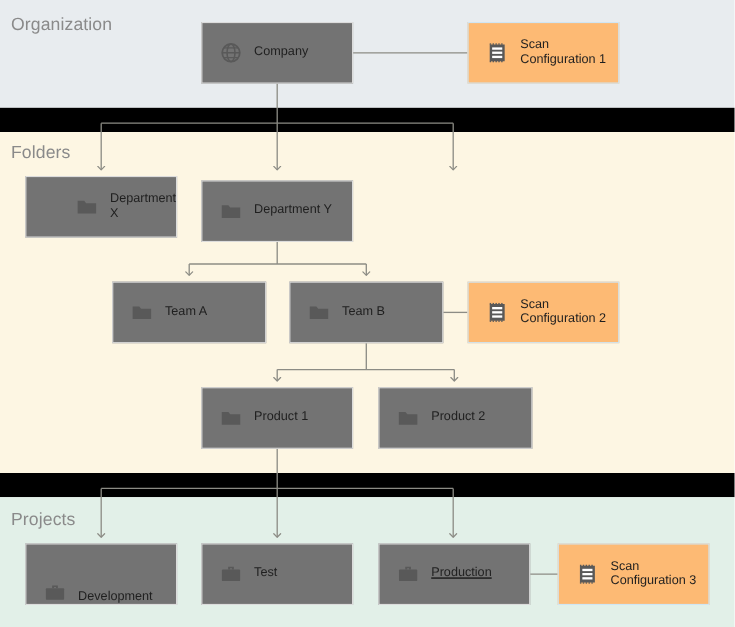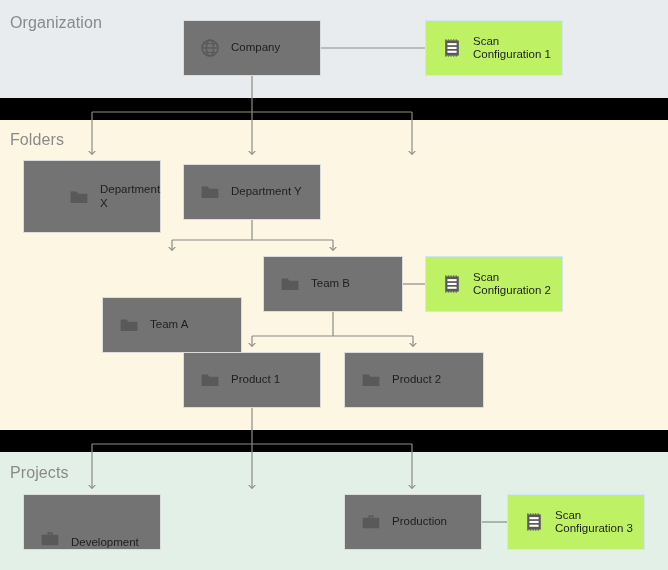--- a/index.html
+++ b/index.html
@@ -53,21 +53,21 @@
   .node {
     position: absolute;
     box-sizing: border-box;
     display: flex;
     align-items: center;
     background: #737373;
     border: 1px solid #dcdcdc;
     padding-left: 16px;
   }
   .node.scan {
-    background: #bef264;
+    background: #fdba74;
     border: 1px solid #cfe6f4;
   }
   .node-icon {
     flex: 0 0 auto;
     width: 20px;
     height: 20px;
     margin-right: 11px;
     display: block;
   }
   .node-label {
@@ -155,36 +155,36 @@
       <rect x="3.2" y="17.3" width="1.3" height="1.3" fill="#595959"></rect>
       <rect x="5.8" y="17.3" width="1.3" height="1.3" fill="#595959"></rect>
       <rect x="8.4" y="17.3" width="1.3" height="1.3" fill="#595959"></rect>
       <rect x="11.0" y="17.3" width="1.3" height="1.3" fill="#595959"></rect>
       <rect x="13.6" y="17.3" width="1.3" height="1.3" fill="#595959"></rect>
     </svg>
     <span class="node-label">Scan
 Configuration 1</span>
   </div>
 
-  <div class="node" style="left:23px; top:160px; width:138px; height:73px;padding-left:45px;">
+  <div class="node" style="left:23px; top:160px; width:138px; height:56px;padding-left:45px;">
     <svg class="node-icon" viewBox="0 0 20 20">
       <path d="M1.6,4.6 h6.0 l1.7,2.1 h9.1 v9.4 h-16.8 z" fill="#595959"></path>
     </svg>
     <span class="node-label">Department X</span>
   </div>
 
   <div class="node" style="left:183px; top:164px; width:138px; height:56px;">
     <svg class="node-icon" viewBox="0 0 20 20">
       <path d="M1.6,4.6 h6.0 l1.7,2.1 h9.1 v9.4 h-16.8 z" fill="#595959"></path>
     </svg>
     <span class="node-label">Department Y</span>
   </div>
 
 
-  <div class="node" style="left:102px; top:256px; width:140px; height:56px;margin-top:41px;">
+  <div class="node" style="left:102px; top:256px; width:140px; height:56px;">
     <svg class="node-icon" viewBox="0 0 20 20">
       <path d="M1.6,4.6 h6.0 l1.7,2.1 h9.1 v9.4 h-16.8 z" fill="#595959"></path>
     </svg>
     <span class="node-label">Team A</span>
   </div>
 
   <div class="node" style="left:263px; top:256px; width:140px; height:56px;">
     <svg class="node-icon" viewBox="0 0 20 20">
       <path d="M1.6,4.6 h6.0 l1.7,2.1 h9.1 v9.4 h-16.8 z" fill="#595959"></path>
     </svg>
@@ -227,22 +227,29 @@
   </div>
 
   <div class="node" style="left:23px; top:494px; width:138px; height:56px;align-items:flex-end;">
     <svg class="node-icon" viewBox="0 0 20 20">
       <path d="M7.4,3.2 h5.2 v2.6 h-1.8 v-1.1 h-1.6 v1.1 h-1.8 z" fill="#595959"></path>
       <rect x="1.7" y="5.8" width="16.6" height="10.4" rx="0.8" fill="#595959"></rect>
     </svg>
     <span class="node-label">Development</span>
   </div>
 
-
-  <div class="node" style="left:344px; top:494px; width:138px; height:56px;">
+  <div class="node" style="left:183px; top:494px; width:138px; height:56px;">
+    <svg class="node-icon" viewBox="0 0 20 20">
+      <path d="M7.4,3.2 h5.2 v2.6 h-1.8 v-1.1 h-1.6 v1.1 h-1.8 z" fill="#595959"></path>
+      <rect x="1.7" y="5.8" width="16.6" height="10.4" rx="0.8" fill="#595959"></rect>
+    </svg>
+    <span class="node-label">Test</span>
+  </div>
+
+  <div class="node" style="left:344px; top:494px; width:138px; height:56px;text-decoration:underline;">
     <svg class="node-icon" viewBox="0 0 20 20">
       <path d="M7.4,3.2 h5.2 v2.6 h-1.8 v-1.1 h-1.6 v1.1 h-1.8 z" fill="#595959"></path>
       <rect x="1.7" y="5.8" width="16.6" height="10.4" rx="0.8" fill="#595959"></rect>
     </svg>
     <span class="node-label">Production</span>
   </div>
 
   <div class="node scan" style="left:507px; top:494px; width:138px; height:56px;">
     <svg class="node-icon" viewBox="0 0 20 20">
       <path d="M3.2,2.4 h13.6 v15.2 h-13.6 z" fill="#595959"></path>

